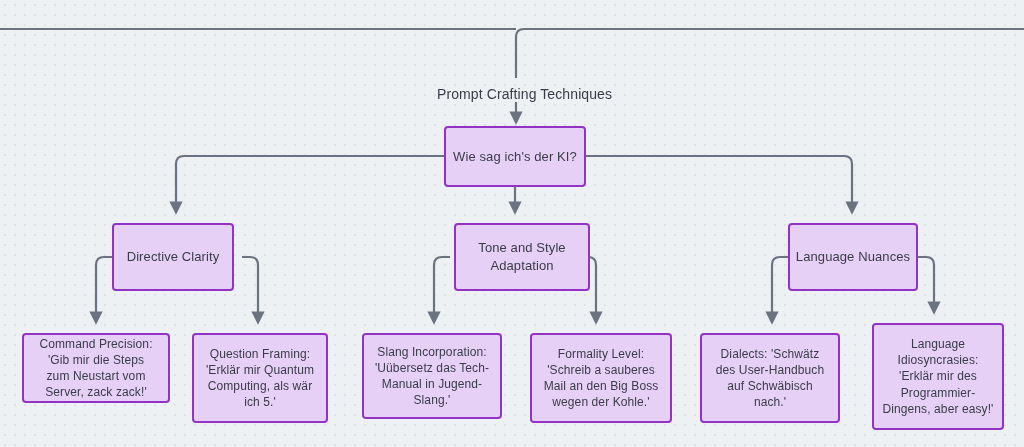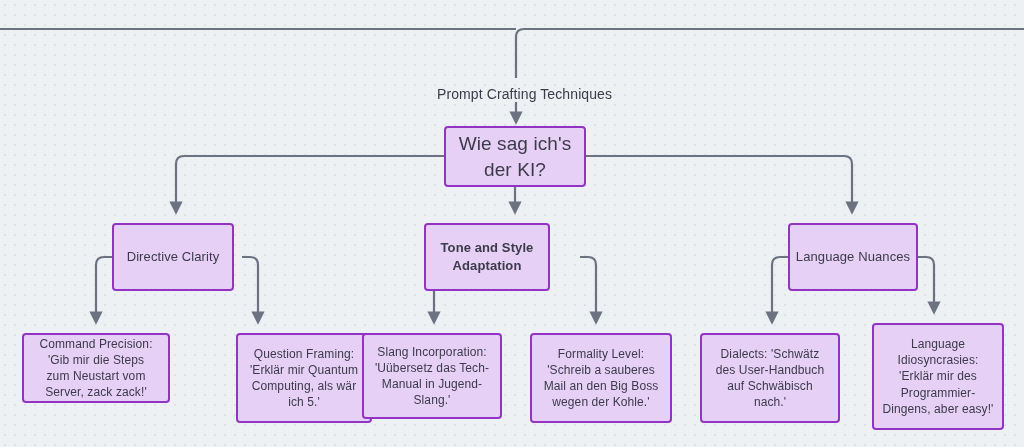--- a/index.html
+++ b/index.html
@@ -43,21 +43,21 @@
     display: flex;
     align-items: center;
     justify-content: center;
     text-align: center;
     line-height: 1.35;
     white-space: pre-line;
     letter-spacing: 0.1px;
   }
 
   .node-root {
-    font-size: 19px;
+    font-size: 13px;
   }
   .node-mid {
     font-size: 13px;
   }
   .node-leaf {
     font-size: 12px;
     padding: 4px 6px;
   }
 
   .edge-label {
@@ -100,31 +100,31 @@
     <path d="M 788 257 L 780 257 Q 772 257 772 265 L 772 322" fill="none" stroke="#6b7280" stroke-width="2.2" marker-end="url(#arrow)"></path>
     <path d="M 918 257 L 926 257 Q 934 257 934 265 L 934 312" fill="none" stroke="#6b7280" stroke-width="2.2" marker-end="url(#arrow)"></path>
   </svg>
 
   <div class="edge-label" style="left:437px; top:86px;">Prompt Crafting Techniques</div>
 
   <div class="node node-root" style="left:444px; top:126px; width:142px; height:61px;">Wie sag ich's der KI?</div>
 
   <div class="node node-mid" style="left:112px; top:223px; width:122px; height:68px;">Directive Clarity</div>
 
-  <div class="node node-mid" style="left:424px; top:223px; width:126px; height:68px;font-weight:bold;">Tone and Style
+  <div class="node node-mid" style="left:454px; top:223px; width:136px; height:68px;">Tone and Style
 Adaptation</div>
 
   <div class="node node-mid" style="left:788px; top:223px; width:130px; height:68px;">Language Nuances</div>
 
   <div class="node node-leaf" style="left:22px; top:333px; width:148px; height:70px;">Command Precision:
 'Gib mir die Steps
 zum Neustart vom
 Server, zack zack!'</div>
 
-  <div class="node node-leaf" style="left:192px; top:333px; width:136px; height:90px;margin-left:44px;">Question Framing:
+  <div class="node node-leaf" style="left:192px; top:333px; width:136px; height:90px;">Question Framing:
 'Erklär mir Quantum
 Computing, als wär
 ich 5.'</div>
 
   <div class="node node-leaf" style="left:362px; top:333px; width:140px; height:86px;">Slang Incorporation:
 'Uübersetz das Tech-
 Manual in Jugend-
 Slang.'</div>
 
   <div class="node node-leaf" style="left:700px; top:333px; width:140px; height:90px;">Dialects: 'Schwätz

